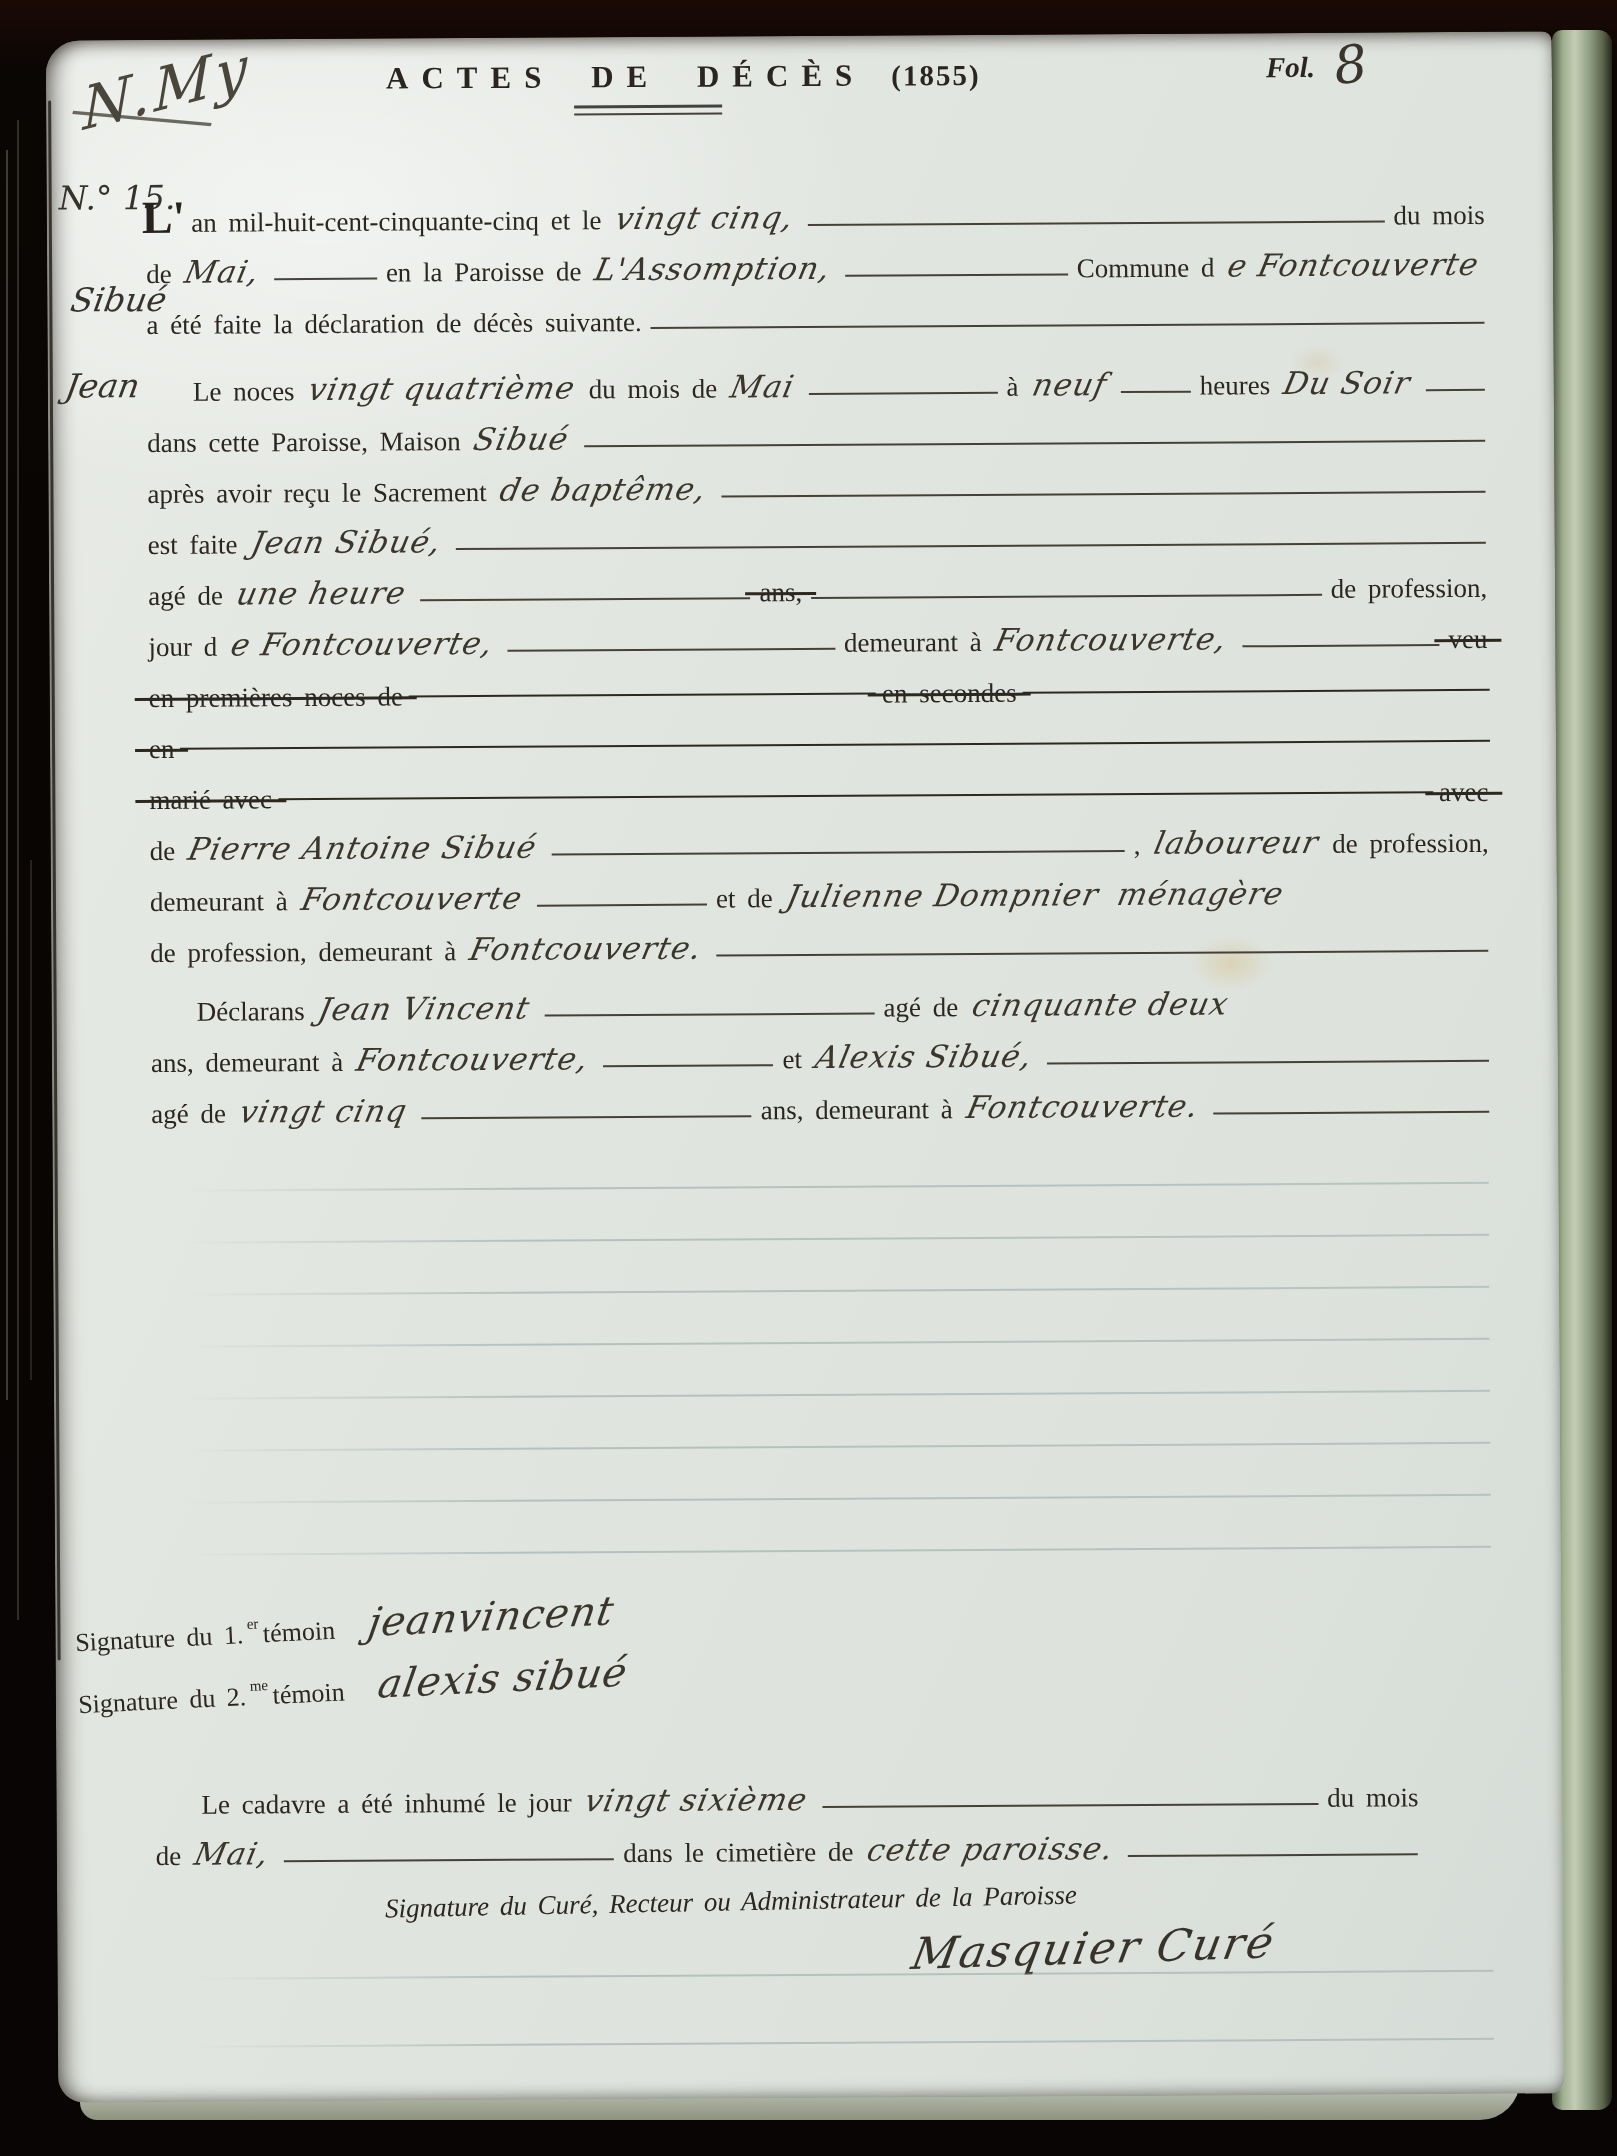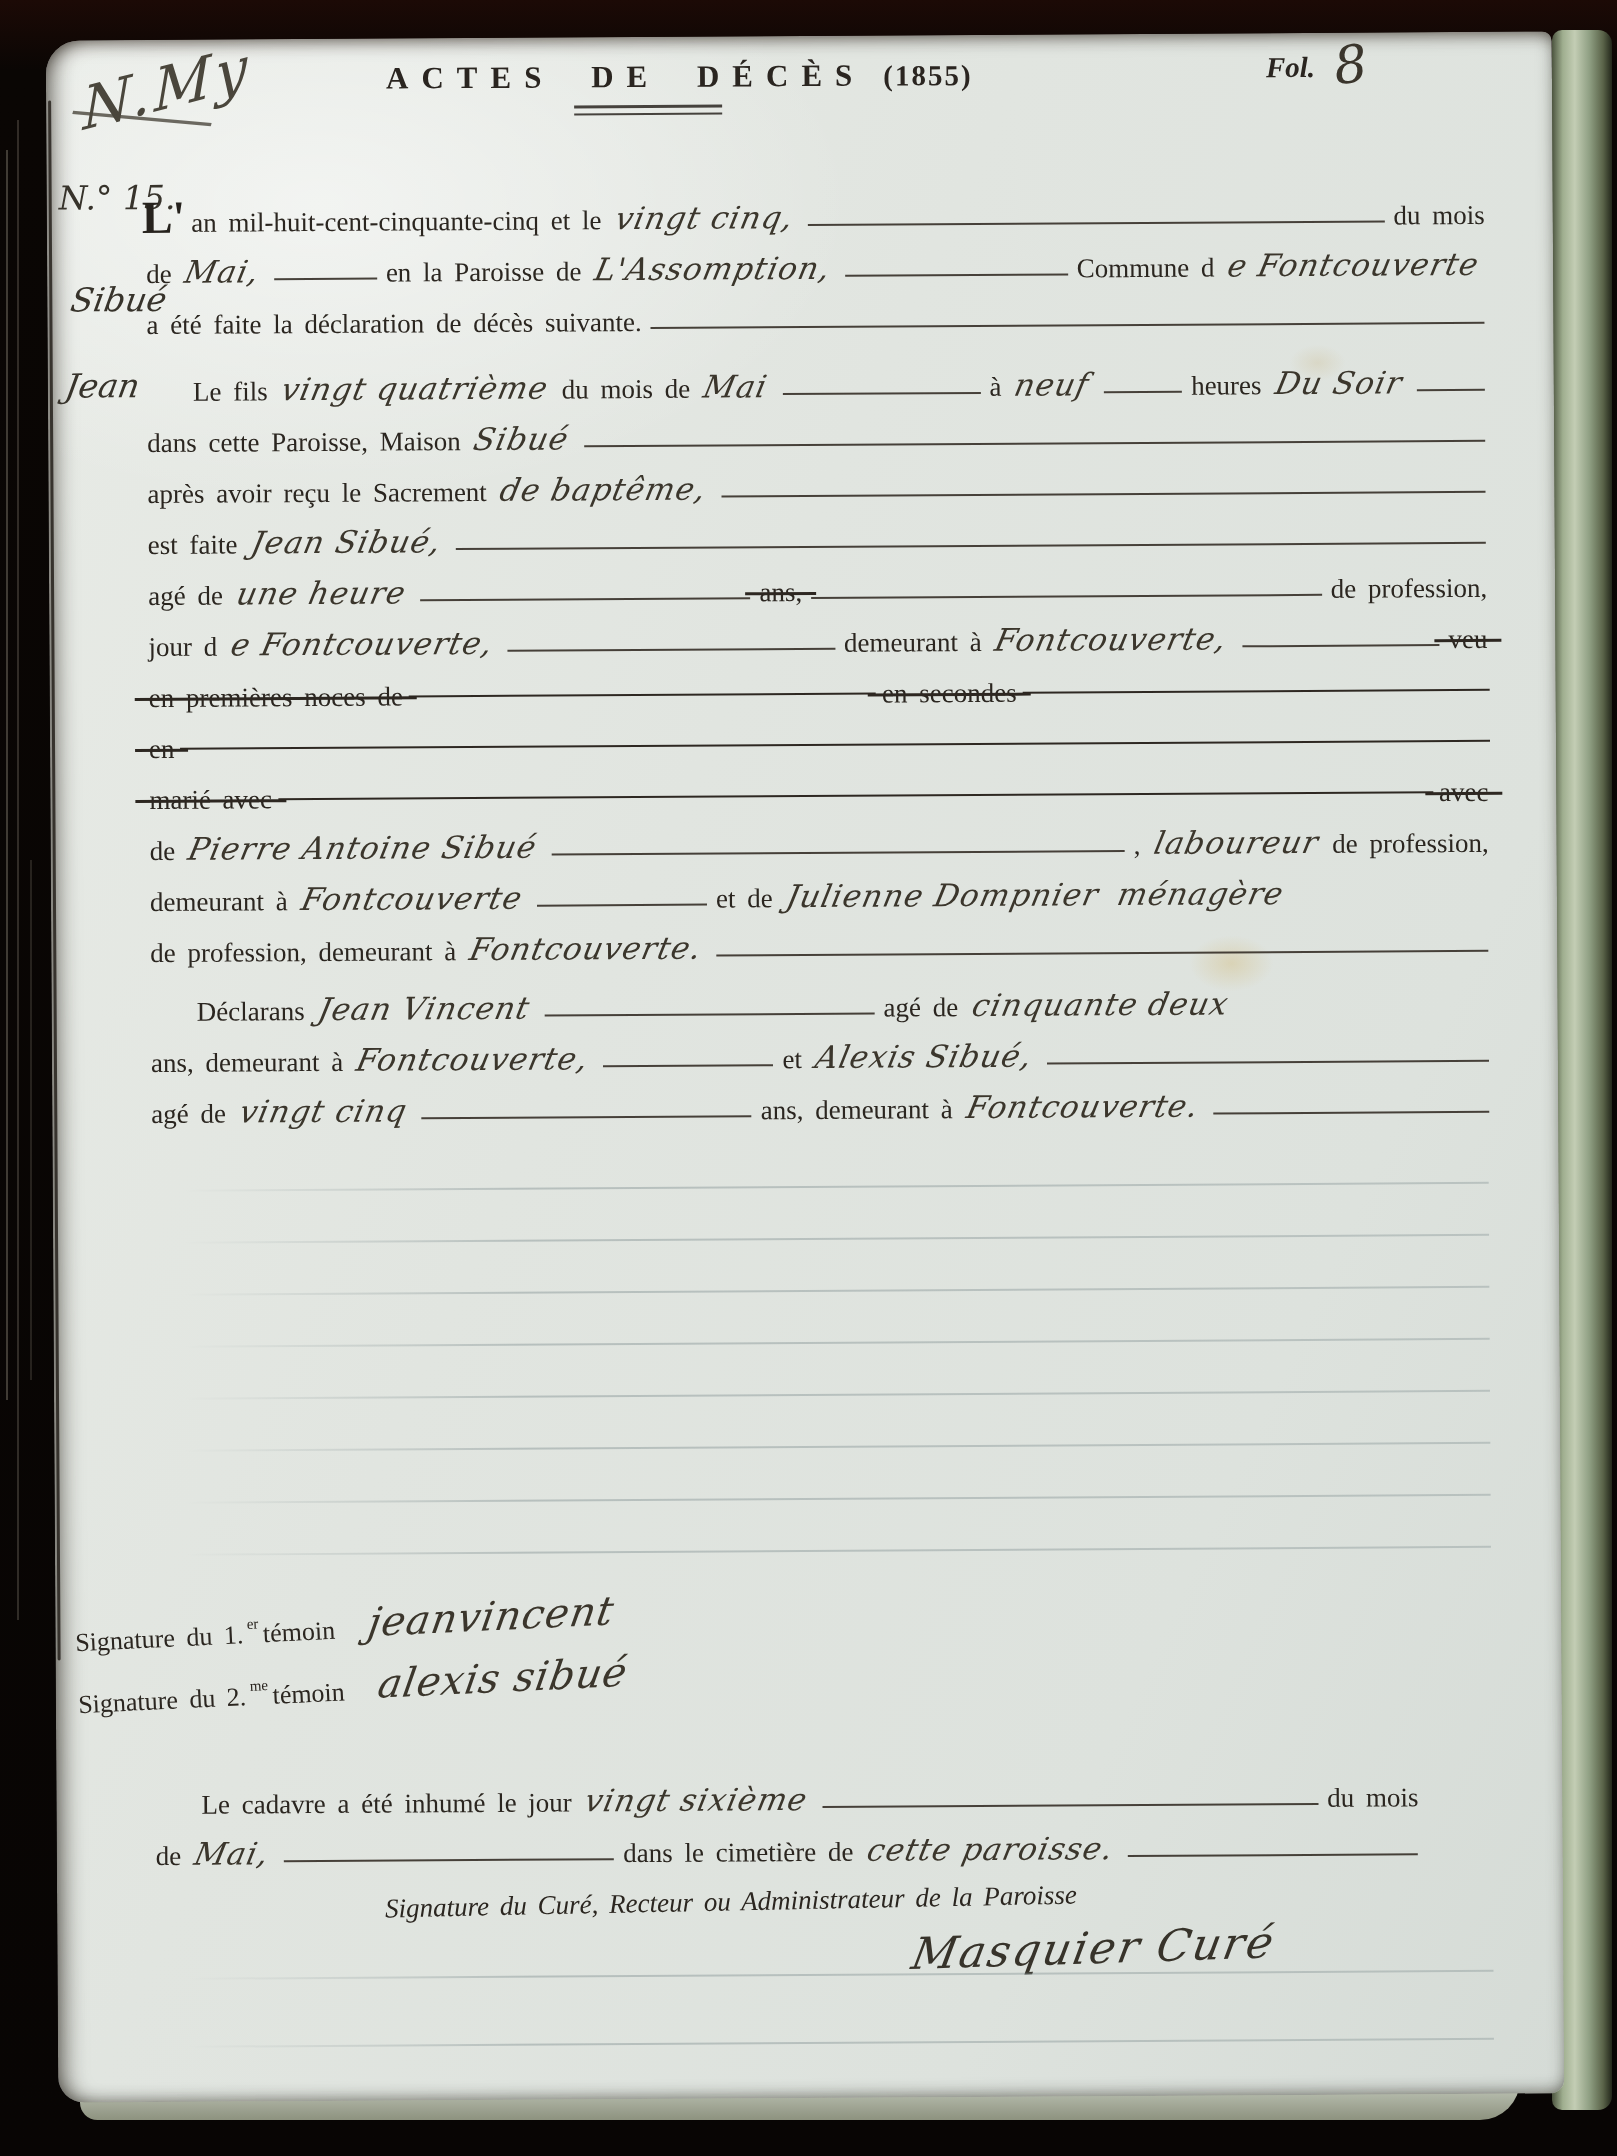--- a/index.html
+++ b/index.html
@@ -27,21 +27,21 @@
       border-radius:34px 10px 14px 26px;
       box-shadow:inset 16px 0 22px -10px rgba(25,18,10,.6),
                  inset -8px 0 16px -8px rgba(45,50,35,.35),
                  inset 0 14px 18px -12px rgba(30,15,8,.55),
                  inset 0 -12px 16px -10px rgba(30,25,15,.35);
       transform:rotate(-0.35deg);}
   .gutter{position:absolute;left:2px;top:60px;width:3px;height:1560px;background:#17120c;opacity:.75;border-radius:2px;}
   
   .header-row{position:absolute;left:340px;top:22px;display:flex;align-items:baseline;}
   .title{font-size:31px;font-weight:bold;letter-spacing:13px;color:#2a2520;word-spacing:16px;}
-  .title-year{font-size:29px;font-weight:bold;letter-spacing:2px;color:#2a2520;margin-left:18px;}
+  .title-year{font-size:29px;font-weight:bold;letter-spacing:2px;color:#2a2520;margin-left:26px;}
   .title-underline{position:absolute;left:528px;top:68px;width:148px;height:5px;
       border-top:3px solid #2a2520;border-bottom:2px solid #2a2520;opacity:.85;}
   .fol{position:absolute;left:1220px;top:18px;font-size:29px;font-weight:bold;font-style:italic;color:#2a2520;}
   .fol-num{position:absolute;left:1288px;top:2px;font-size:52px;font-style:italic;
       font-family:"DejaVu Serif",serif;color:#3a352c;transform:rotate(-6deg);}
   .paraph{position:absolute;left:34px;top:14px;font-size:58px;font-style:italic;
       font-family:"DejaVu Serif",serif;color:#4a463c;transform:rotate(-14deg) skewX(-14deg);letter-spacing:4px;}
   .paraph::after{content:"";position:absolute;left:-14px;top:56px;width:150px;height:3px;
       background:#4a463c;transform:rotate(18deg);opacity:.8;}
   
@@ -129,21 +129,21 @@
           <span class="seg seg-rm"></span>
           <span class="seg seg-p">Commune d</span>
           <span class="seg seg-h">e Fontcouverte</span>
         </div>
         <div class="line">
           <span class="seg seg-p">a été faite la déclaration de décès suivante.</span>
           <span class="seg seg-r"></span>
         </div>
         <div class="line" style="margin-top: 16px;">
           <span class="seg seg-ind"></span>
-          <span class="seg seg-p">Le fils</span>
+          <span class="seg seg-p">Le noces</span>
           <span class="seg seg-h">vingt quatrième</span>
           <span class="seg seg-p">du mois de</span>
           <span class="seg seg-h">Mai</span>
           <span class="seg seg-rm"></span>
           <span class="seg seg-p">à</span>
           <span class="seg seg-h">neuf</span>
           <span class="seg seg-rs"></span>
           <span class="seg seg-p">heures</span>
           <span class="seg seg-h">Du Soir</span>
           <span class="seg seg-r"></span>

